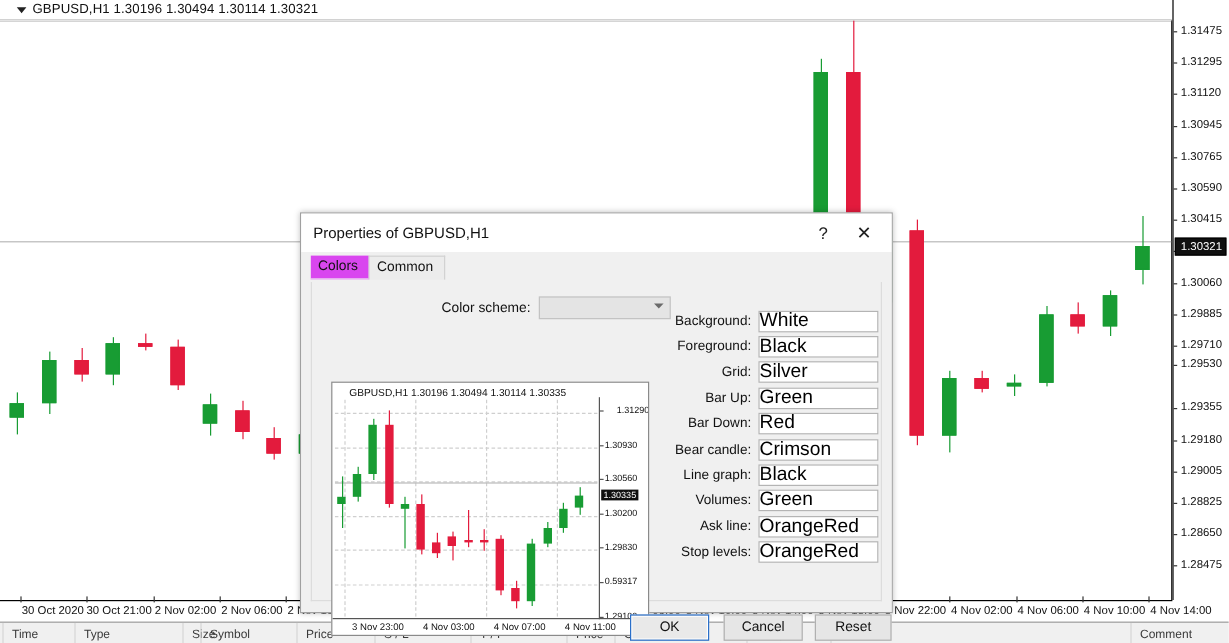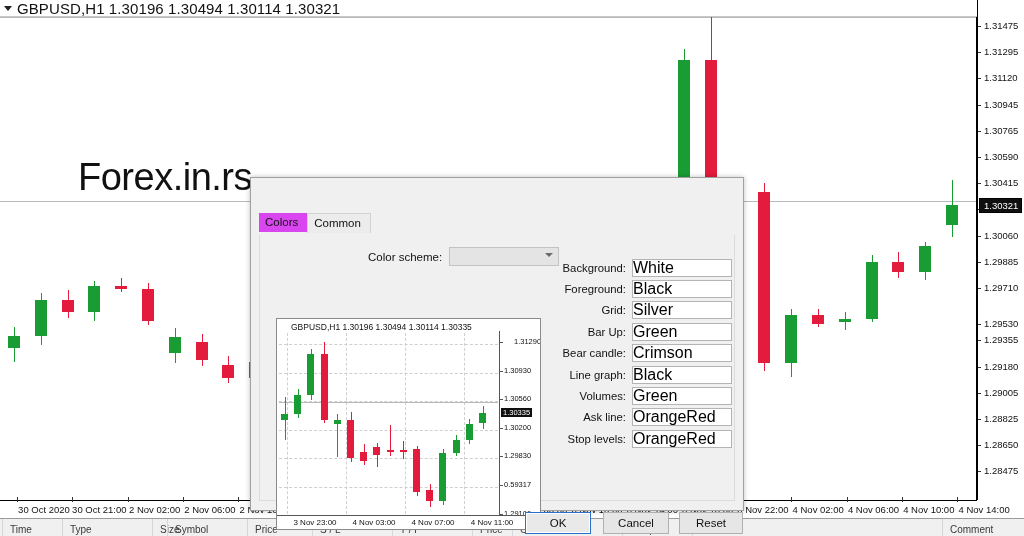--- a/index.html
+++ b/index.html
@@ -10,22 +10,22 @@
     background: #ffffff;
     font-family: "Liberation Sans", sans-serif;
   }
   #app { position: relative; width: 1024px; height: 536px; background:#fff; }
 
   
   .chart-window { position:absolute; left:0; top:0; width:1024px; height:518px; background:#fff; }
   .chart-titlebar {
     position:absolute; left:0; top:0; width:977px; height:17px;
     background:#fff; border-bottom:1px solid #c8c8c8;
-    display:flex; align-items:center; padding-left:4px;
-    font-size:15px; color:#111; white-space:nowrap;
+    display:flex; align-items:center; padding-left:14px;
+    font-size:11px; color:#111; white-space:nowrap;
   }
   .tri-down { width:0;height:0;border-left:4px solid transparent;border-right:4px solid transparent;
     border-top:5px solid #222; margin-right:5px; }
   .chart-title-text { letter-spacing:0.1px; }
 
   .chart-plot { position:absolute; left:0; top:17px; width:977px; height:483px; background:#fff;
     border-right:1px solid #000; overflow:hidden; }
 
   .watermark { position:absolute; left:78px; top:139px; font-size:38px; color:#111;
     font-family:"Liberation Sans", sans-serif; letter-spacing:-0.5px; }
@@ -122,21 +122,20 @@
 <div id="app">
 
   <div class="chart-window">
 
     <div class="chart-titlebar">
       <span class="tri-down"></span>
       <span class="chart-title-text">GBPUSD,H1  1.30196 1.30494 1.30114 1.30321</span>
     </div>
 
     <div class="chart-plot">
-      <div class="watermark">Forex.in.rs</div>
       <div class="hline" style="top:184px;"></div>
       <div class="hline" style="top:0px;"></div>
       <div id="main-candles">
           <div class="wick" style="left: 14px; top: 309.849px; height: 34.934px; background: rgb(24, 156, 51);"></div>
           <div class="body" style="left: 8px; top: 318.962px; width: 12px; height: 12.1509px; background: rgb(24, 156, 51); border: 1px solid rgb(24, 156, 51);"></div>
           <div class="wick" style="left: 40.8px; top: 276.434px; height: 51.6415px; background: rgb(24, 156, 51);"></div>
           <div class="body" style="left: 34.8px; top: 282.509px; width: 12px; height: 36.4528px; background: rgb(24, 156, 51); border: 1px solid rgb(24, 156, 51);"></div>
           <div class="wick" style="left: 67.6px; top: 273.396px; height: 27.3396px; background: rgb(227, 27, 61);"></div>
           <div class="body" style="left: 61.6px; top: 282.509px; width: 12px; height: 12.1509px; background: rgb(227, 27, 61); border: 1px solid rgb(227, 27, 61);"></div>
           <div class="wick" style="left: 94.4px; top: 264.283px; height: 39.4906px; background: rgb(24, 156, 51);"></div>
@@ -214,21 +213,21 @@
           <div class="price-tick" style="top: 46.2px;">1.31295</div>
           <div class="price-tick" style="top: 72.4px; text-align: right;">1.31120</div>
           <div class="price-tick" style="top: 98.6px;">1.30945</div>
           <div class="price-tick" style="top: 124.8px;">1.30765</div>
           <div class="price-tick" style="top: 151px;">1.30590</div>
           <div class="price-tick" style="top: 177.2px;">1.30415</div>
           <div class="price-tick" style="top: 203.4px;">1.30240</div>
           <div class="price-tick" style="top: 229.6px;">1.30060</div>
           <div class="price-tick" style="top: 255.8px;">1.29885</div>
           <div class="price-tick" style="top: 282px;">1.29710</div>
-          <div class="price-tick" style="top: 318px;">1.29530</div>
+          <div class="price-tick" style="top: 298px;">1.29530</div>
           <div class="price-tick" style="top: 334.4px;">1.29355</div>
           <div class="price-tick" style="top: 360.6px;">1.29180</div>
           <div class="price-tick" style="top: 386.8px;">1.29005</div>
           <div class="price-tick" style="top: 413px;">1.28825</div>
           <div class="price-tick" style="top: 439.2px;">1.28650</div>
           <div class="price-tick" style="top: 465.4px;">1.28475</div>
         </div>
       <div class="price-current" id="price-current" style="top: 198px;">1.30321</div>
     </div>
 
@@ -300,20 +299,27 @@
           <div class="term-col" style="left: 700px;">Profit</div>
           <div class="term-div" style="left: 692px;"></div>
           <div class="term-col" style="left: 950px;">Comment</div>
           <div class="term-div" style="left: 942px;"></div>
         </div>
     </div>
   </div>
 
   <div class="dialog">
 
+    <div class="dlg-title">
+      <span>Properties of GBPUSD,H1</span>
+      <div class="dlg-btns">
+        <div class="dlg-help">?</div>
+        <div class="dlg-close">✕</div>
+      </div>
+    </div>
 
     <div class="dlg-body">
 
       <div class="tabs">
         <div class="tab active">Colors</div>
         <div class="tab inactive">Common</div>
       </div>
 
       <div class="panel">
 
@@ -425,20 +431,28 @@
             </div>
             <div class="clr-row">
               <span class="clr-lbl">Bar Up:</span>
               <div class="clr-combo">
                 <span class="swatch" style="background: rgb(0, 128, 0);"></span>
                 <span class="ctext">Green</span>
                 <span class="arrow" style="top: 4px;"></span>
               </div>
             </div>
             <div class="clr-row">
+              <span class="clr-lbl">Bar Down:</span>
+              <div class="clr-combo">
+                <span class="swatch" style="background: rgb(255, 0, 0);"></span>
+                <span class="ctext">Red</span>
+                <span class="arrow" style="top: 4px;"></span>
+              </div>
+            </div>
+            <div class="clr-row">
               <span class="clr-lbl">Bear candle:</span>
               <div class="clr-combo">
                 <span class="swatch" style="background: rgb(220, 20, 60);"></span>
                 <span class="ctext">Crimson</span>
                 <span class="arrow" style="top: 4px;"></span>
               </div>
             </div>
             <div class="clr-row">
               <span class="clr-lbl">Line graph:</span>
               <div class="clr-combo">

